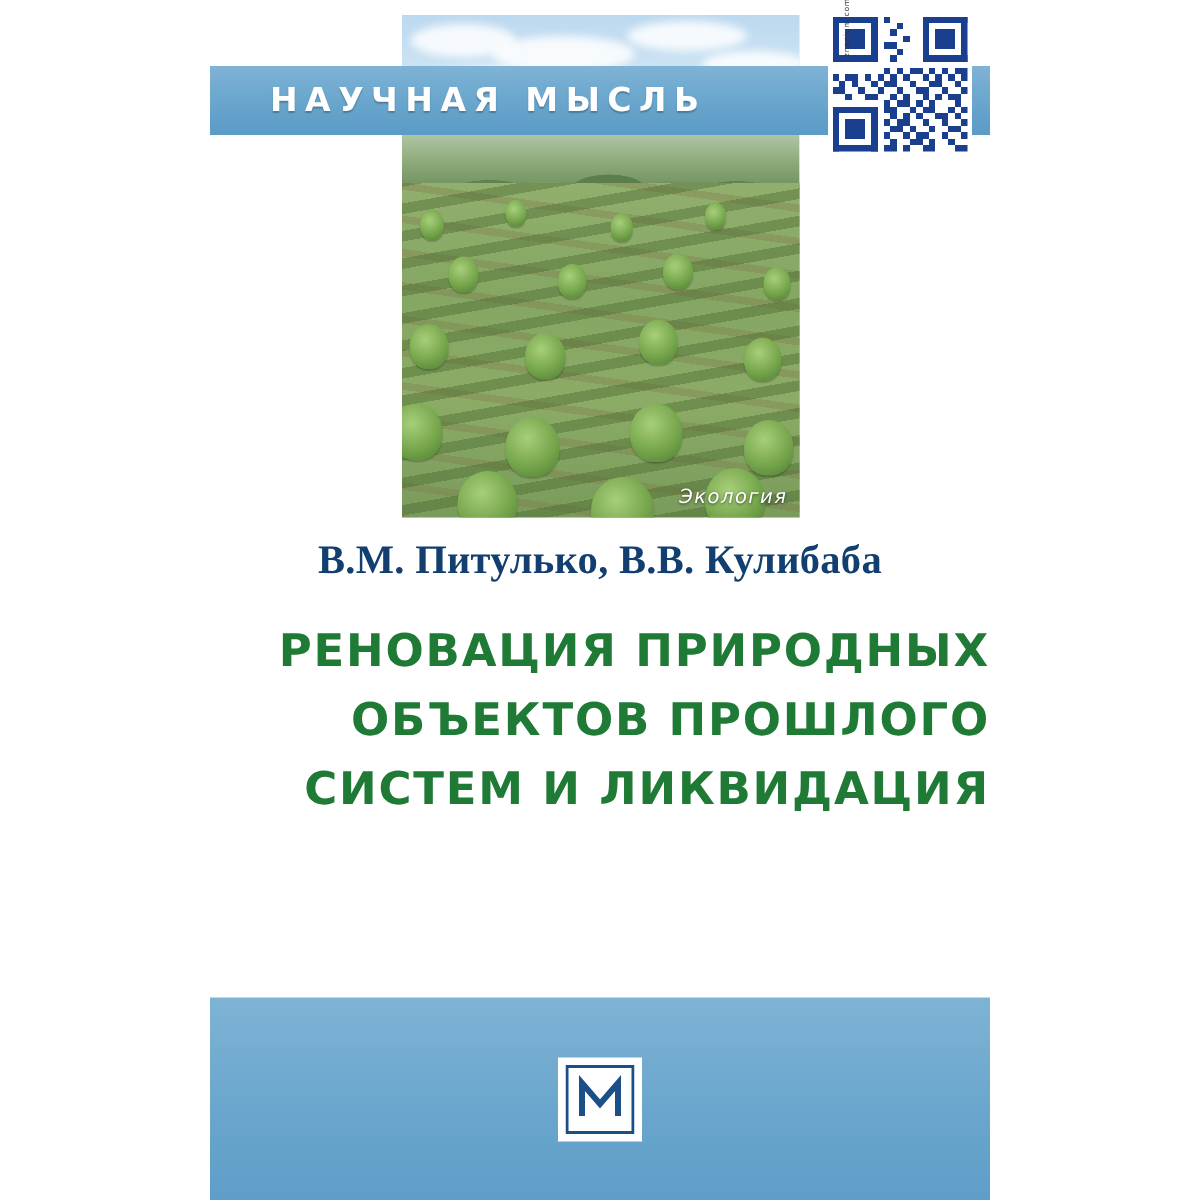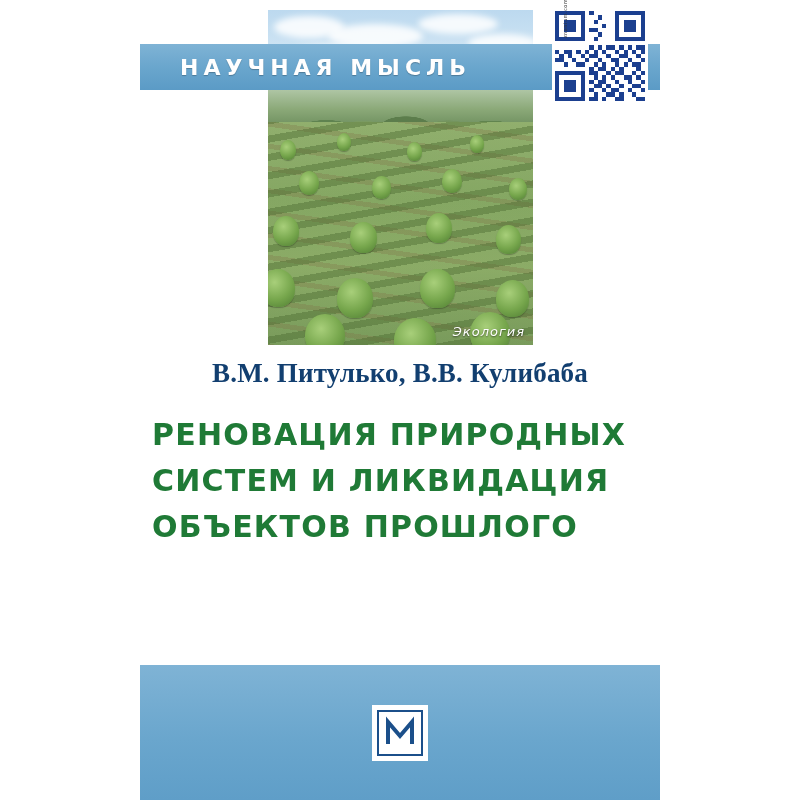--- a/index.html
+++ b/index.html
@@ -147,24 +147,24 @@
     font-family: "Liberation Serif", serif;
     font-weight: bold;
     font-size: 27px;
     color: #123f70;
     letter-spacing: 0.2px;
   }
 
   
   .title-block {
     position: absolute;
-    left: 12px;
+    left: 0;
     top: 412px;
     width: 520px;
-    text-align: left;
+    text-align: right;
   }
   .title-line {
     font-family: "DejaVu Sans", sans-serif;
     font-weight: bold;
     font-size: 30px;
     line-height: 46px;
     color: #1f7a36;
     letter-spacing: 1.2px;
     white-space: nowrap;
   }
@@ -337,22 +337,22 @@
           <rect x="19" y="20" width="2" height="1"></rect>
       </g>
     </svg>
     <span class="qr-label">znanium.com</span>
   </div>
 
   <div class="authors">В.М. Питулько, В.В. Кулибаба</div>
 
   <div class="title-block">
     <div class="title-line">РЕНОВАЦИЯ ПРИРОДНЫХ</div>
+    <div class="title-line">ОБЪЕКТОВ ПРОШЛОГО</div>
     <div class="title-line">СИСТЕМ И ЛИКВИДАЦИЯ</div>
-    <div class="title-line">ОБЪЕКТОВ ПРОШЛОГО</div>
   </div>
 
   <div class="bottom-band">
     <div class="logo-box">
       <svg width="46" height="46" viewBox="0 0 46 46">
         <rect x="1" y="1" width="44" height="44" fill="#ffffff" stroke="#1b4f8a" stroke-width="2"></rect>
         <path d="M11 34 L11 12 L23 26 L35 12 L35 34" fill="none" stroke="#1b4f8a" stroke-width="4" stroke-linejoin="miter"></path>
       </svg>
     </div>
   </div>

